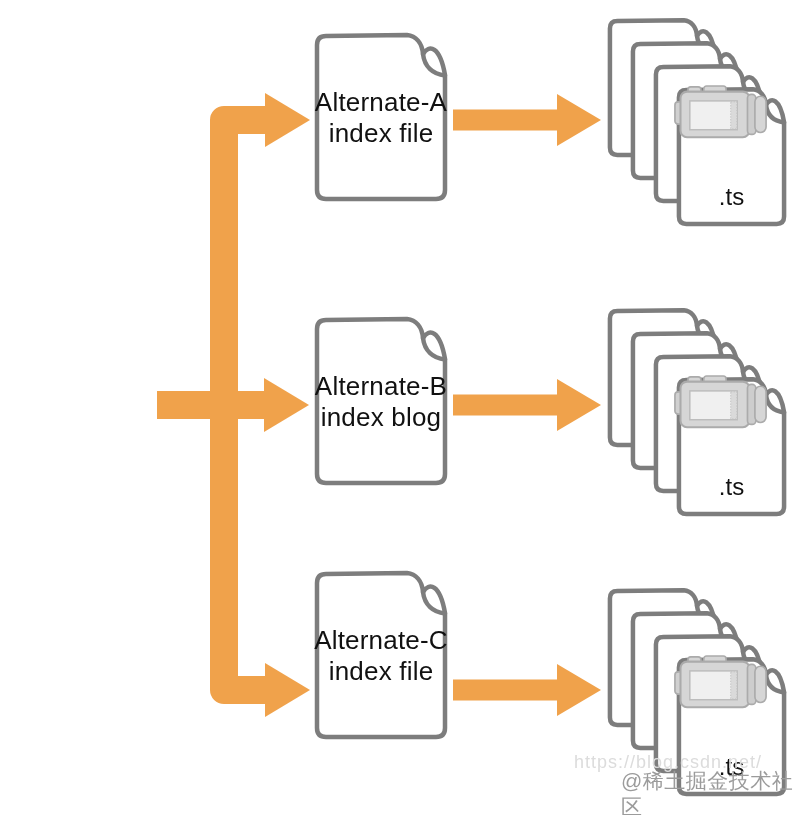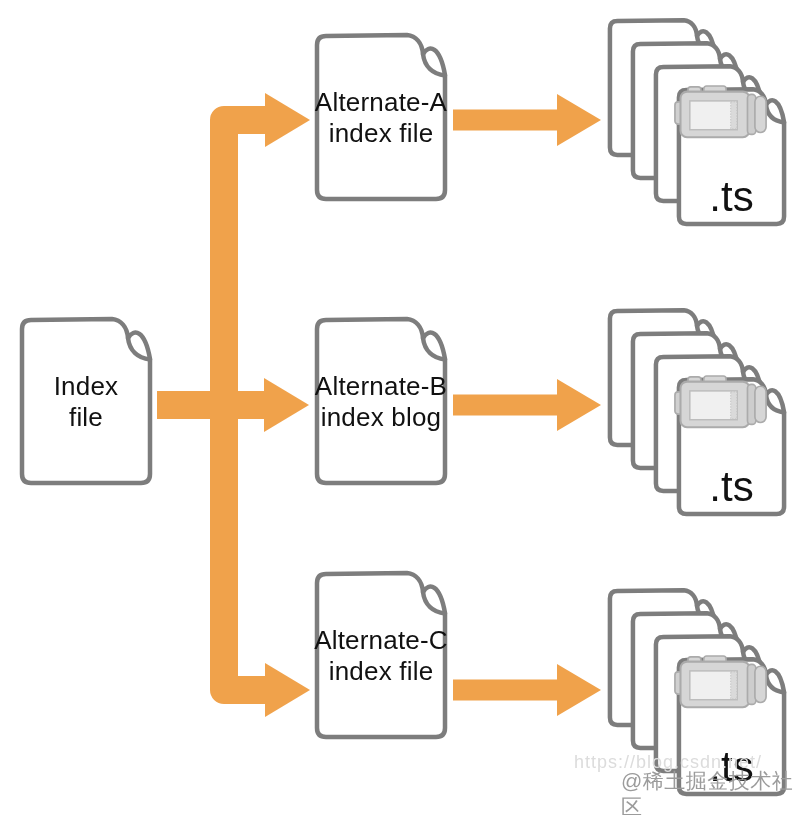--- a/index.html
+++ b/index.html
@@ -28,21 +28,21 @@
   .stack { position: absolute; }
   .sheet { position: absolute; width: 115px; height: 146px; }
   .sheet svg { position: absolute; left: 0; top: 0; }
   .camcorder {
     position: absolute; left: 11px; top: 34px;
     width: 93px; height: 58px;
   }
   .ts-label {
     position: absolute; left: 0; top: 96px; width: 115px;
     text-align: center;
-    font-size: 42px;
+    font-size: 24px;
     line-height: 34px;
     color: #111111;
   }
   .wm-community {
     position: absolute; left: 621px; top: 768px;
     font-size: 21px; line-height: 26px;
     color: #9b9b9b;
     letter-spacing: 0.5px;
   }
   .wm-url {
@@ -97,27 +97,20 @@
 
       <path d="M 453 120 L 560 120" fill="none" stroke="#f0a24b" stroke-width="21"></path>
       <polygon points="557,94 601,120 557,146"></polygon>
       <path d="M 453 405 L 560 405" fill="none" stroke="#f0a24b" stroke-width="21"></path>
       <polygon points="557,379 601,405 557,431"></polygon>
       <path d="M 453 690 L 560 690" fill="none" stroke="#f0a24b" stroke-width="21"></path>
       <polygon points="557,664 601,690 557,716"></polygon>
     </g>
   </svg>
 
-  <div class="doc-node" style="left:16px; top:314px; width:140px; height:175px;">
-    <svg width="140" height="175" viewBox="0 0 140 175">
-      <use href="#docShape"></use>
-    </svg>
-    <div class="doc-label">Index
-file</div>
-  </div>
 
   <div class="doc-node" style="left:311px; top:30px; width:140px; height:175px;">
     <svg width="140" height="175" viewBox="0 0 140 175">
       <use href="#docShape"></use>
     </svg>
     <div class="doc-label">Alternate-A
 index file</div>
   </div>
 
   <div class="doc-node" style="left:311px; top:314px; width:140px; height:175px;">

